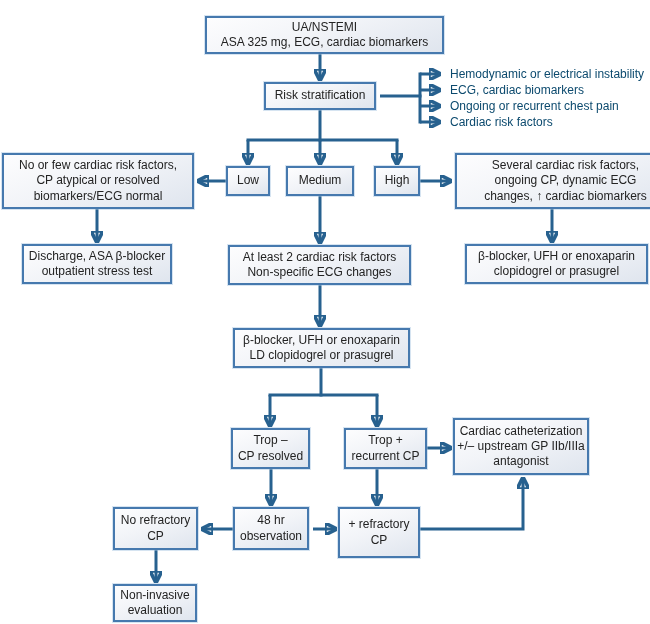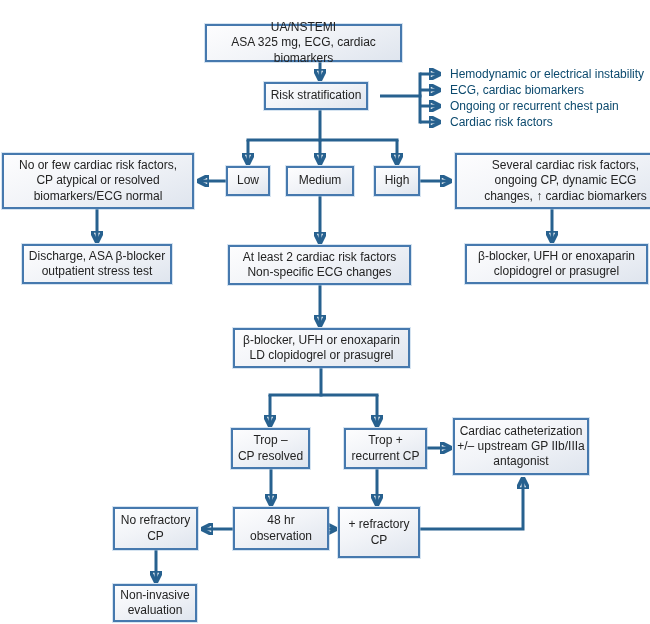--- a/index.html
+++ b/index.html
@@ -91,24 +91,24 @@
     <path d="M377 395 L377 424" marker-end="url(#ah)"></path>
     <path d="M417 448 L449 448" marker-end="url(#ah)"></path>
     <path d="M271 469 L271 503" marker-end="url(#ah)"></path>
     <path d="M377 469 L377 503" marker-end="url(#ah)"></path>
     <path d="M233 529 L204 529" marker-end="url(#ah)"></path>
     <path d="M313 529 L334 529" marker-end="url(#ah)"></path>
     <path d="M156 550 L156 580" marker-end="url(#ah)"></path>
     <path d="M420 529 L523 529 L523 480" marker-end="url(#ah)"></path>
   </svg>
 
-  <div class="node" style="left:205px; top:24px; width:197px; height:38px;">UA/NSTEMI
+  <div class="node" style="left:205px; top:16px; width:239px; height:38px;">UA/NSTEMI
 ASA 325 mg, ECG, cardiac biomarkers</div>
 
-  <div class="node" style="left:264px; top:82px; width:104px; height:28px;">Risk stratification</div>
+  <div class="node" style="left:264px; top:82px; width:112px; height:28px;">Risk stratification</div>
 
   <div class="list-label" style="top:66px;">Hemodynamic or electrical instability</div>
   <div class="list-label" style="top:82px;">ECG, cardiac biomarkers</div>
   <div class="list-label" style="top:98px;">Ongoing or recurrent chest pain</div>
   <div class="list-label" style="top:114px;">Cardiac risk factors</div>
 
   <div class="node" style="left:226px; top:166px; width:44px; height:30px;">Low</div>
   <div class="node" style="left:286px; top:166px; width:68px; height:30px;">Medium</div>
   <div class="node" style="left:374px; top:166px; width:46px; height:30px;">High</div>
 
@@ -133,21 +133,21 @@
 CP resolved</div>
   <div class="node" style="left:344px; top:428px; width:83px; height:41px;">Trop +
 recurrent CP</div>
 
   <div class="node" style="left:453px; top:418px; width:136px; height:57px;">Cardiac catheterization
 +/– upstream GP IIb/IIIa
 antagonist</div>
 
   <div class="node" style="left:113px; top:507px; width:85px; height:43px;">No refractory
 CP</div>
-  <div class="node" style="left:233px; top:507px; width:96px; height:43px;text-align:center;">48 hr
+  <div class="node" style="left:233px; top:507px; width:76px; height:43px;text-align:center;">48 hr
 observation</div>
   <div class="node" style="left:338px; top:507px; width:82px; height:51px;">+ refractory
 CP</div>
 
   <div class="node" style="left:113px; top:584px; width:84px; height:38px;">Non-invasive
 evaluation</div>
 
 </div>
 
 </body></html>

